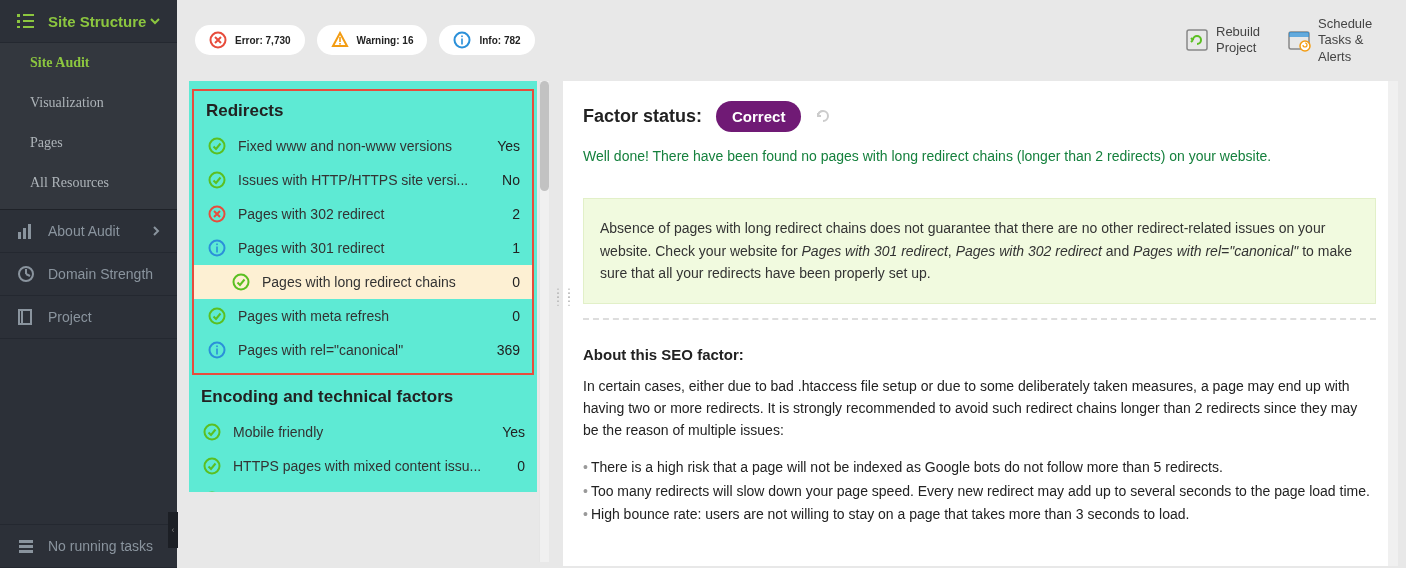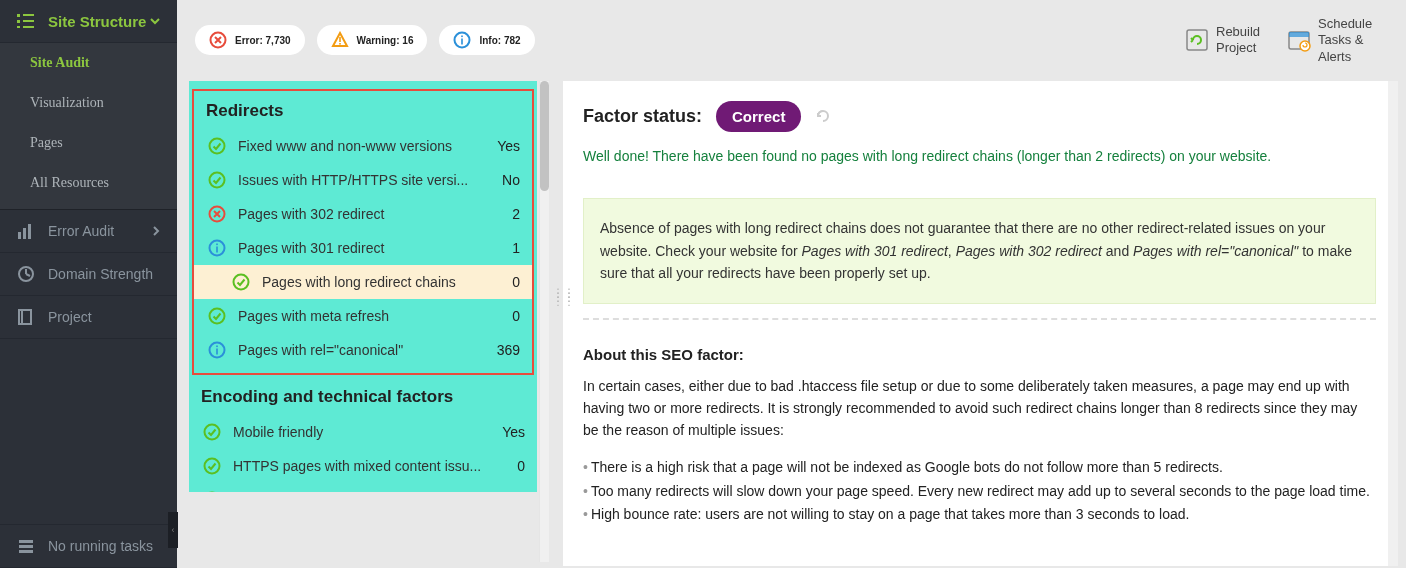--- a/index.html
+++ b/index.html
@@ -238,21 +238,21 @@
   </div>
 
   <div class="sb-item">
     <span class="sb-icon">
       <svg width="18" height="18" viewBox="0 0 18 18">
           <rect x="1" y="10" width="3" height="7" fill="#8a949e"></rect>
           <rect x="6" y="6" width="3" height="11" fill="#8a949e"></rect>
           <rect x="11" y="2" width="3" height="15" fill="#8a949e"></rect>
         </svg>
     </span>
-    <span>Error Audit</span>
+    <span>About Audit</span>
     <span class="chev">
       <svg width="10" height="10" viewBox="0 0 10 10">
           <path d="M3 1 L7 5 L3 9" stroke="#8a949e" stroke-width="2" fill="none"></path>
         </svg>
     </span>
   </div>
 
   <div class="sb-item">
     <span class="sb-icon">
       <svg width="18" height="18" viewBox="0 0 18 18">
@@ -485,21 +485,21 @@
 
         <div class="desc">Well done! There have been found no pages with long redirect chains (longer than 2 redirects) on your website.</div>
 
         <div class="note-box">
           <span>Absence of pages with long redirect chains does not guarantee that there are no other redirect-related issues on your website. Check your website for </span><span class="it">Pages with 301 redirect</span><span>, </span><span class="it">Pages with 302 redirect</span><span> and </span><span class="it">Pages with rel="canonical"</span><span>  to make sure that all your redirects have been properly set up.</span>
         </div>
 
         <hr class="dashed-sep">
 
         <div class="about-head">About this SEO factor:</div>
-        <div class="about-p">In certain cases, either due to bad .htaccess file setup or due to some deliberately taken measures, a page may end up with having two or more redirects. It is strongly recommended to avoid such redirect chains longer than 8 redirects since they may be the reason of multiple issues:</div>
+        <div class="about-p">In certain cases, either due to bad .htaccess file setup or due to some deliberately taken measures, a page may end up with having two or more redirects. It is strongly recommended to avoid such redirect chains longer than 2 redirects since they may be the reason of multiple issues:</div>
 
         <div class="bullets">
           <div class="b">There is a high risk that a page will not be indexed as Google bots do not follow more than 5 redirects.</div>
           <div class="b">Too many redirects will slow down your page speed. Every new redirect may add up to several seconds to the page load time.</div>
           <div class="b">High bounce rate: users are not willing to stay on a page that takes more than 3 seconds to load.</div>
         </div>
 
       </div>
       <div class="right-scrollbar">
           <div class="right-sb-thumb"></div>

